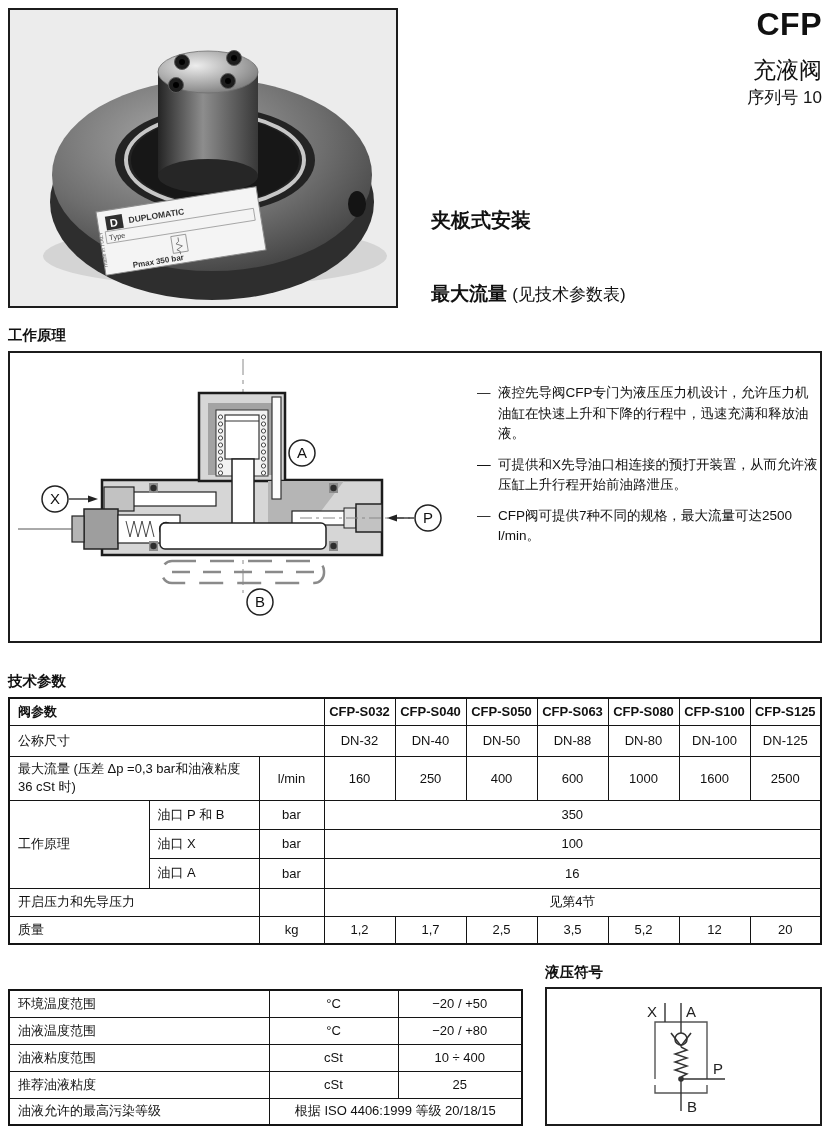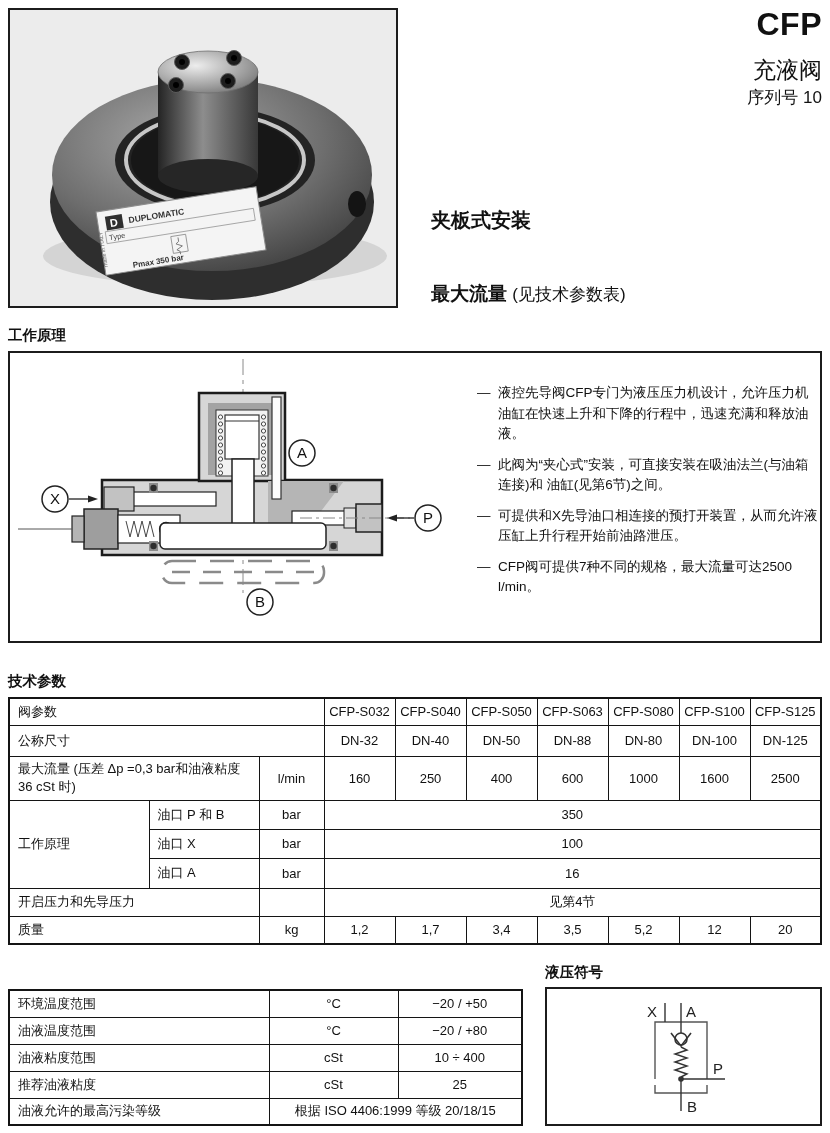--- a/index.html
+++ b/index.html
@@ -26,21 +26,21 @@
   .wp-box{left:8px;top:351px;width:814px;height:292px;border:2px solid #1c1c1c;box-sizing:border-box;}
   .bullets{position:absolute;left:467px;top:30px;width:342px;font-size:13.5px;line-height:1.52;}
   .bullets .li{position:relative;padding-left:21px;margin-bottom:10px;}
   .bullets .dash{position:absolute;left:0;top:0;}
 
   table{border-collapse:collapse;table-layout:fixed;font-size:13px;color:#111;}
   table.spec{position:absolute;left:8px;top:697px;width:812px;border:2px solid #141414;}
   table.fluid{position:absolute;left:8px;top:989px;width:513px;border:2px solid #141414;}
   td{border:1px solid #141414;padding:0 8px;overflow:hidden;}
   td.c{text-align:center;padding:0 2px;}
-  td.b{font-weight:normal;}
+  td.b{font-weight:bold;}
 
   .sym-title{left:545px;top:963px;}
   .sym-box{left:545px;top:987px;width:277px;height:139px;border:2px solid #1c1c1c;box-sizing:border-box;}
 
   svg text{font-family:"Liberation Sans","DejaVu Sans",sans-serif;}
 </style>
 </head>
 <body>
 
 <div class="page">
@@ -181,21 +181,21 @@
         <line x1="404" y1="165" x2="385" y2="165" stroke="#222" stroke-width="1.3"></line>
         <polygon points="377,165 387,161.5 387,168.5" fill="#222"></polygon>
       </g>
       <g>
         <circle cx="250" cy="249" r="13" fill="#fff" stroke="#222" stroke-width="1.5"></circle>
         <text x="250" y="254" font-size="15" text-anchor="middle" fill="#111">B</text>
       </g>
     </svg>
     <div class="bullets">
       <div class="li"><span class="dash">—</span><span>液控先导阀CFP专门为液压压力机设计，允许压力机油缸在快速上升和下降的行程中，迅速充满和释放油液。</span></div>
-      <div class="li"><span class="dash">—</span><span>此阀为“夹心式”安装，可直接安装在吸油法兰(与油箱连接)和 油缸(见第6节)之间。</span></div>
+      <div class="li"><span class="dash">—</span></div>
       <div class="li"><span class="dash">—</span><span>可提供和X先导油口相连接的预打开装置，从而允许液压缸上升行程开始前油路泄压。</span></div>
       <div class="li"><span class="dash">—</span><span>CFP阀可提供7种不同的规格，最大流量可达2500 l/min。</span></div>
     </div>
   </div>
 
   <div class="abs sec-title" style="left:8px;top:672px;">技术参数</div>
   <table class="spec">
     <colgroup>
         <col style="width:140px">
         <col style="width:110px">
@@ -259,21 +259,21 @@
     <tr style="height:28px">
       <td colspan="2">开启压力和先导压力</td>
       <td class="c"></td>
       <td colspan="7" class="c">见第4节</td>
     </tr>
     <tr style="height:28px">
       <td colspan="2">质量</td>
       <td class="c">kg</td>
       <td class="c">1,2</td>
       <td class="c">1,7</td>
-      <td class="c">3,4</td>
+      <td class="c">2,5</td>
       <td class="c">3,5</td>
       <td class="c">5,2</td>
       <td class="c">12</td>
       <td class="c">20</td>
     </tr>
   </tbody>
     </table>
 
   <table class="fluid">
     <colgroup>

